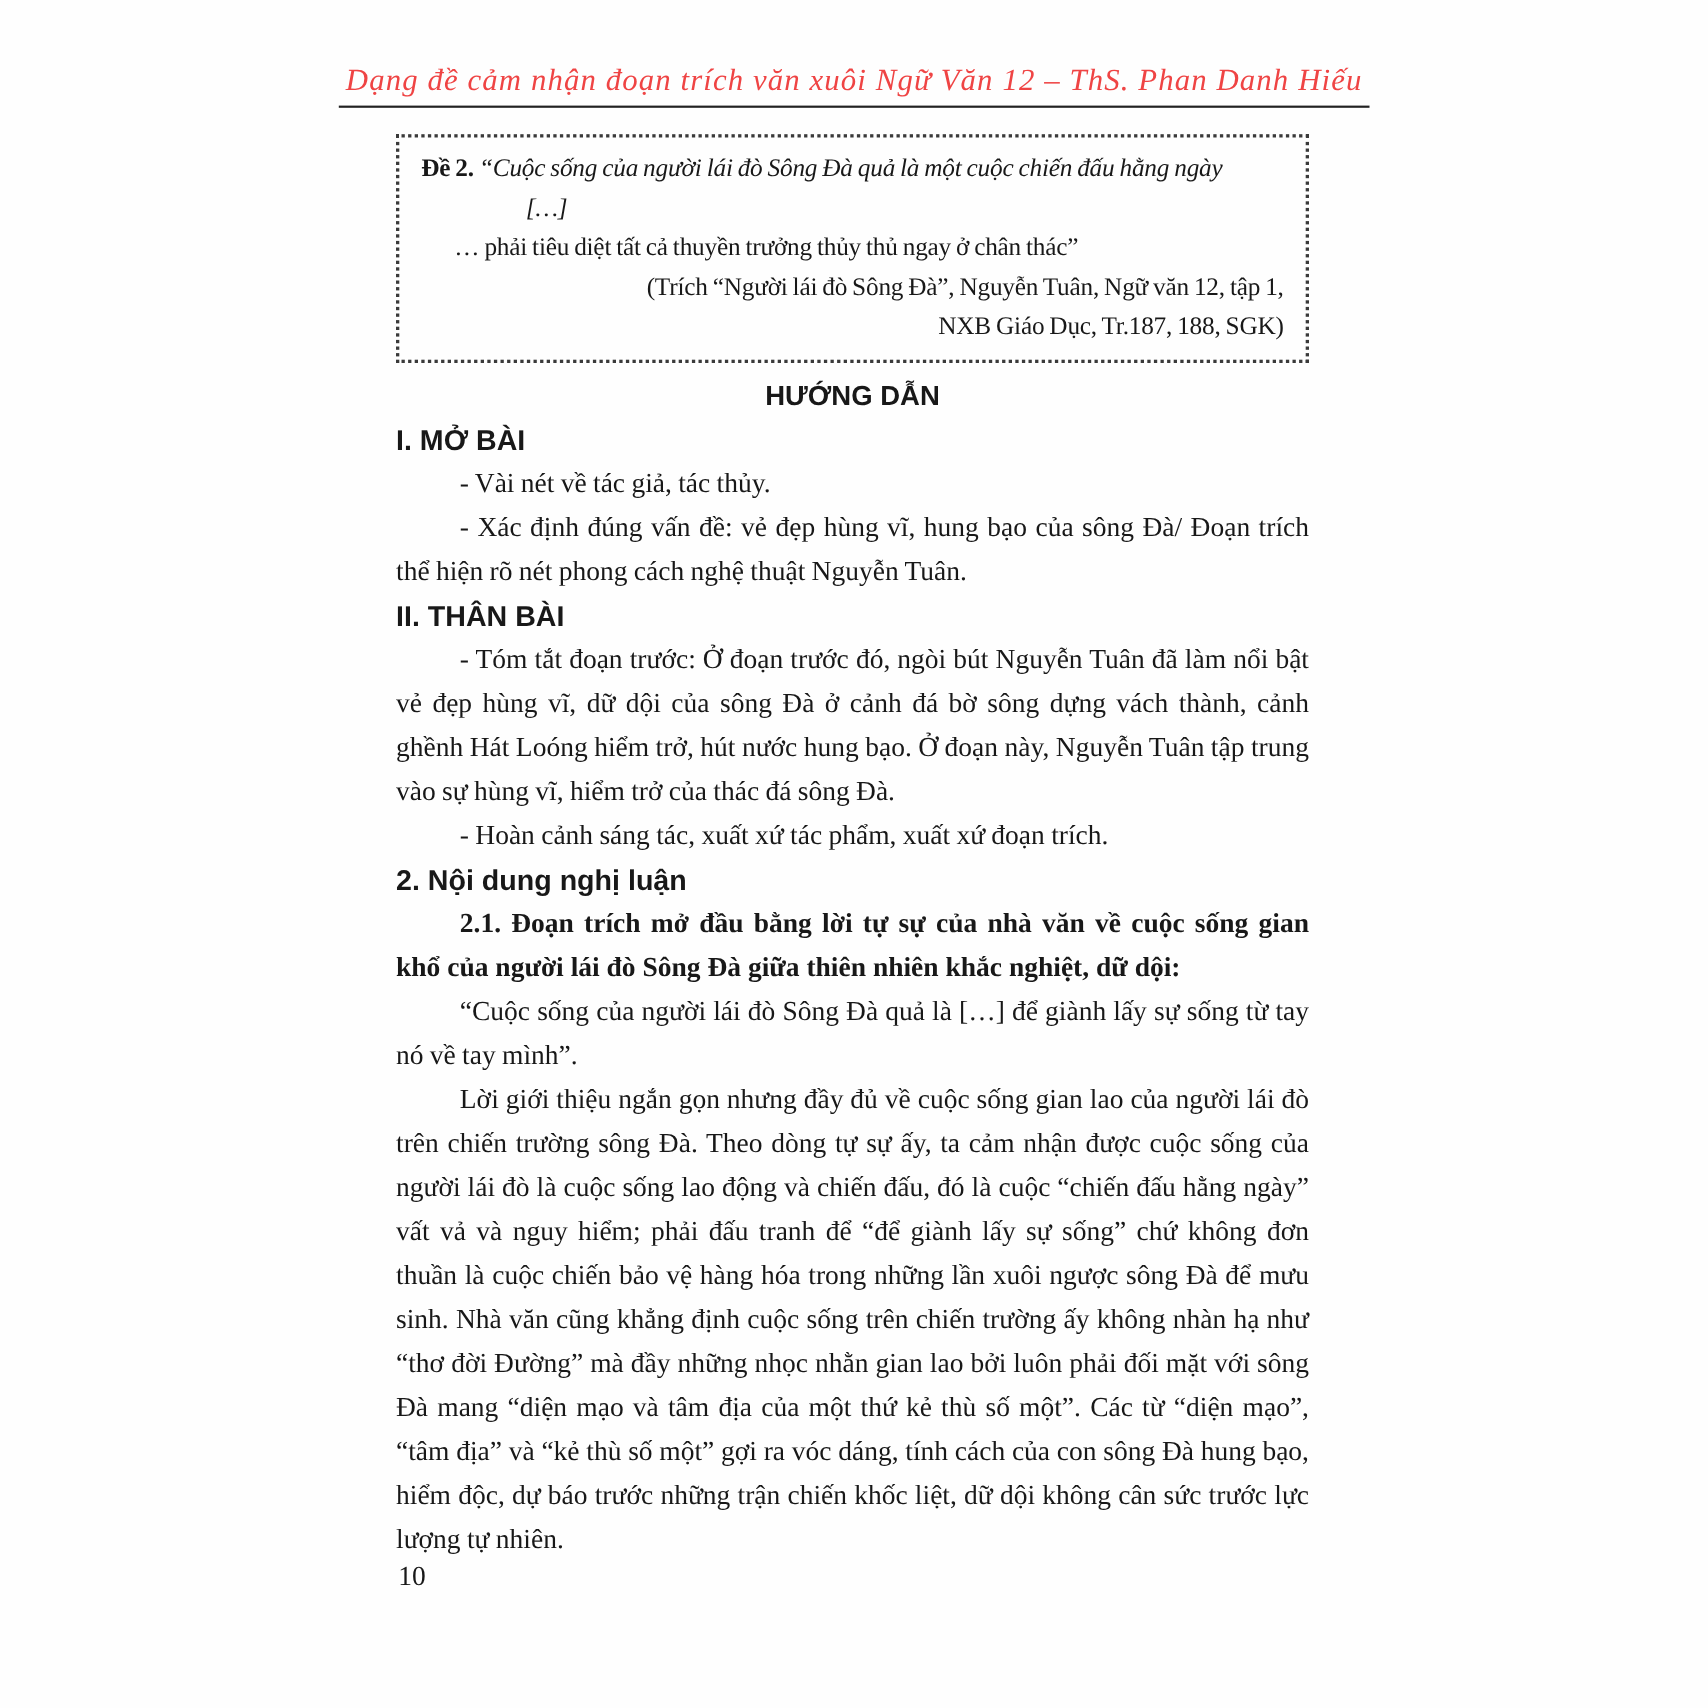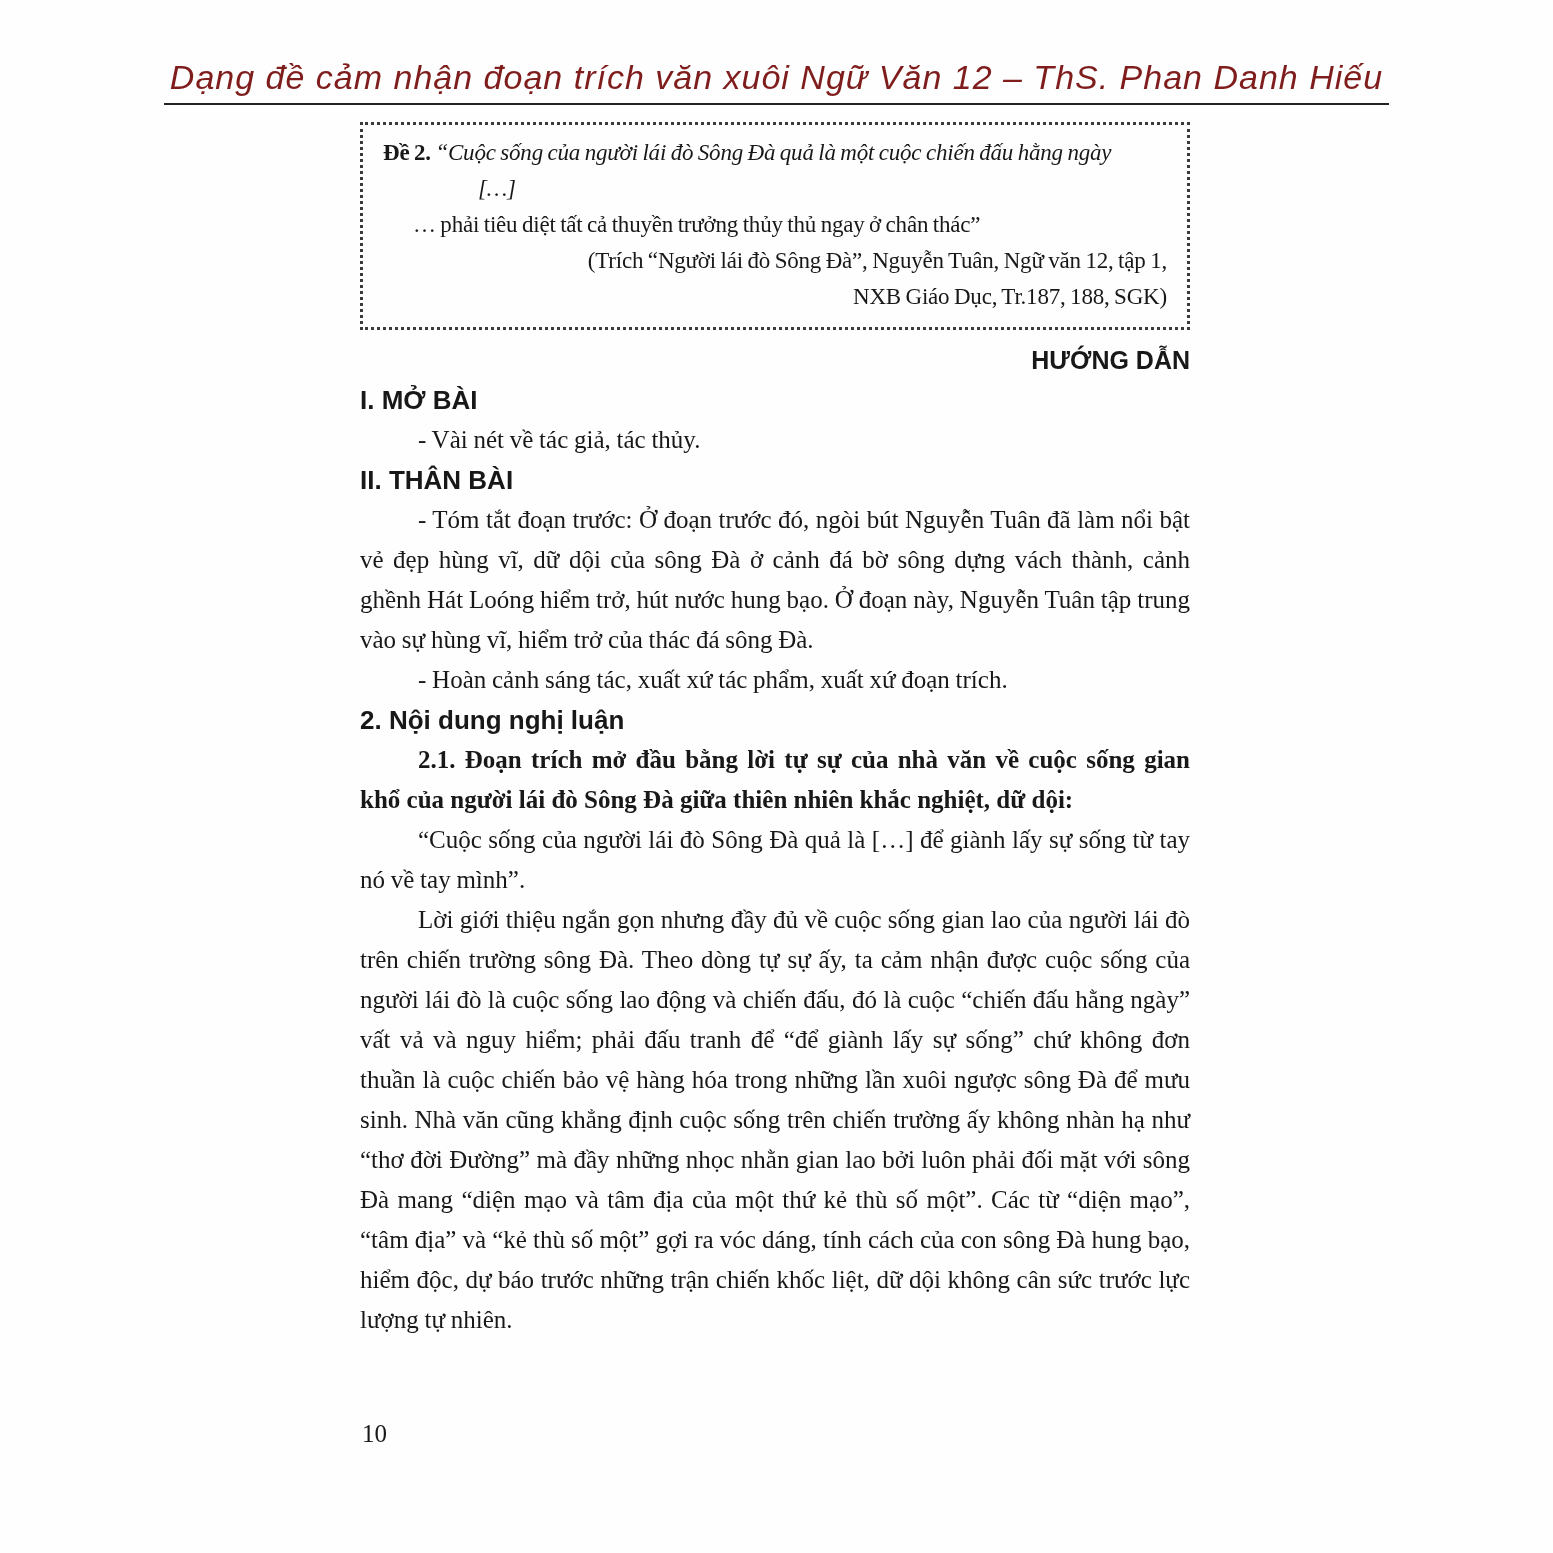--- a/index.html
+++ b/index.html
@@ -13,25 +13,25 @@
   }
   .page{position:absolute;inset:0;background:#fefefe;}
 
   
   .header{
     position:absolute;top:58px;left:0;width:100%;
     text-align:center;
   }
   .header .title{
     display:inline-block;
-    font-family:Liberation Sans, sans-serif;
+    font-family:Liberation Serif, serif;
     font-style:italic;
-    font-size:34px;
+    font-size:28px;
     letter-spacing:1px;
-    color:#7f1d1d;
+    color:#ef4444;
     border-bottom:2px solid #222;
     padding:0 6px 6px 6px;
   }
 
   
   .content{
     position:absolute;
     left:360px;top:122px;width:830px;
   }
 
@@ -50,21 +50,21 @@
   .bx-line1 .label{font-weight:bold;font-style:normal;}
   .bx-line2{padding-left:95px;font-style:italic;}
   .bx-line3{padding-left:30px;}
   .bx-cite{text-align:right;}
   .bx-task{text-align:justify;text-indent:55px;}
 
   
   .guide{margin-top:10px;font-size:25px;line-height:40px;}
   .h-center{
     font-family:"Liberation Sans", sans-serif;
-    font-weight:bold;text-align:right;
+    font-weight:bold;text-align:center;
     font-size:25px;margin:0;
   }
   .h-sans{
     font-family:"Liberation Sans", sans-serif;
     font-weight:bold;font-size:26px;margin:0;
   }
   .para{
     margin:0;text-align:justify;text-indent:58px;
     word-spacing:-0.5px;
   }
@@ -94,20 +94,21 @@
       <div class="bx-line2">[…]</div>
       <div class="bx-line3">… phải tiêu diệt tất cả thuyền trưởng thủy thủ ngay ở chân thác”</div>
       <div class="bx-cite">(Trích “Người lái đò Sông Đà”, Nguyễn Tuân, Ngữ văn 12, tập 1,</div>
       <div class="bx-cite">NXB Giáo Dục, Tr.187, 188, SGK)</div>
     </div>
 
     <div class="guide">
       <p class="h-center">HƯỚNG DẪN</p>
       <p class="h-sans">I. MỞ BÀI</p>
       <p class="para">- Vài nét về tác giả, tác thủy.</p>
+      <p class="para">- Xác định đúng vấn đề: vẻ đẹp hùng vĩ, hung bạo của sông Đà/ Đoạn trích thể hiện rõ nét phong cách nghệ thuật Nguyễn Tuân.</p>
       <p class="h-sans">II. THÂN BÀI</p>
       <p class="para">- Tóm tắt đoạn trước: Ở đoạn trước đó, ngòi bút Nguyễn Tuân đã làm nổi bật vẻ đẹp hùng vĩ, dữ dội của sông Đà ở cảnh đá bờ sông dựng vách thành, cảnh ghềnh Hát Loóng hiểm trở, hút nước hung bạo. Ở đoạn này, Nguyễn Tuân tập trung vào sự hùng vĩ, hiểm trở của thác đá sông Đà.</p>
       <p class="para">- Hoàn cảnh sáng tác, xuất xứ tác phẩm, xuất xứ đoạn trích.</p>
       <p class="h-sans">2. Nội dung nghị luận</p>
       <p class="h-serif">2.1. Đoạn trích mở đầu bằng lời tự sự của nhà văn về cuộc sống gian khổ của người lái đò Sông Đà giữa thiên nhiên khắc nghiệt, dữ dội:</p>
       <p class="para">“Cuộc sống của người lái đò Sông Đà quả là […] để giành lấy sự sống từ tay nó về tay mình”.</p>
       <p class="para">Lời giới thiệu ngắn gọn nhưng đầy đủ về cuộc sống gian lao của người lái đò trên chiến trường sông Đà. Theo dòng tự sự ấy, ta cảm nhận được cuộc sống của người lái đò là cuộc sống lao động và chiến đấu, đó là cuộc “chiến đấu hằng ngày” vất vả và nguy hiểm; phải đấu tranh để “để giành lấy sự sống” chứ không đơn thuần là cuộc chiến bảo vệ hàng hóa trong những lần xuôi ngược sông Đà để mưu sinh. Nhà văn cũng khẳng định cuộc sống trên chiến trường ấy không nhàn hạ như “thơ đời Đường” mà đầy những nhọc nhằn gian lao bởi luôn phải đối mặt với sông Đà mang “diện mạo và tâm địa của một thứ kẻ thù số một”. Các từ “diện mạo”, “tâm địa” và “kẻ thù số một” gợi ra vóc dáng, tính cách của con sông Đà hung bạo, hiểm độc, dự báo trước những trận chiến khốc liệt, dữ dội không cân sức trước lực lượng tự nhiên.</p>
     </div>
 
   </div>

